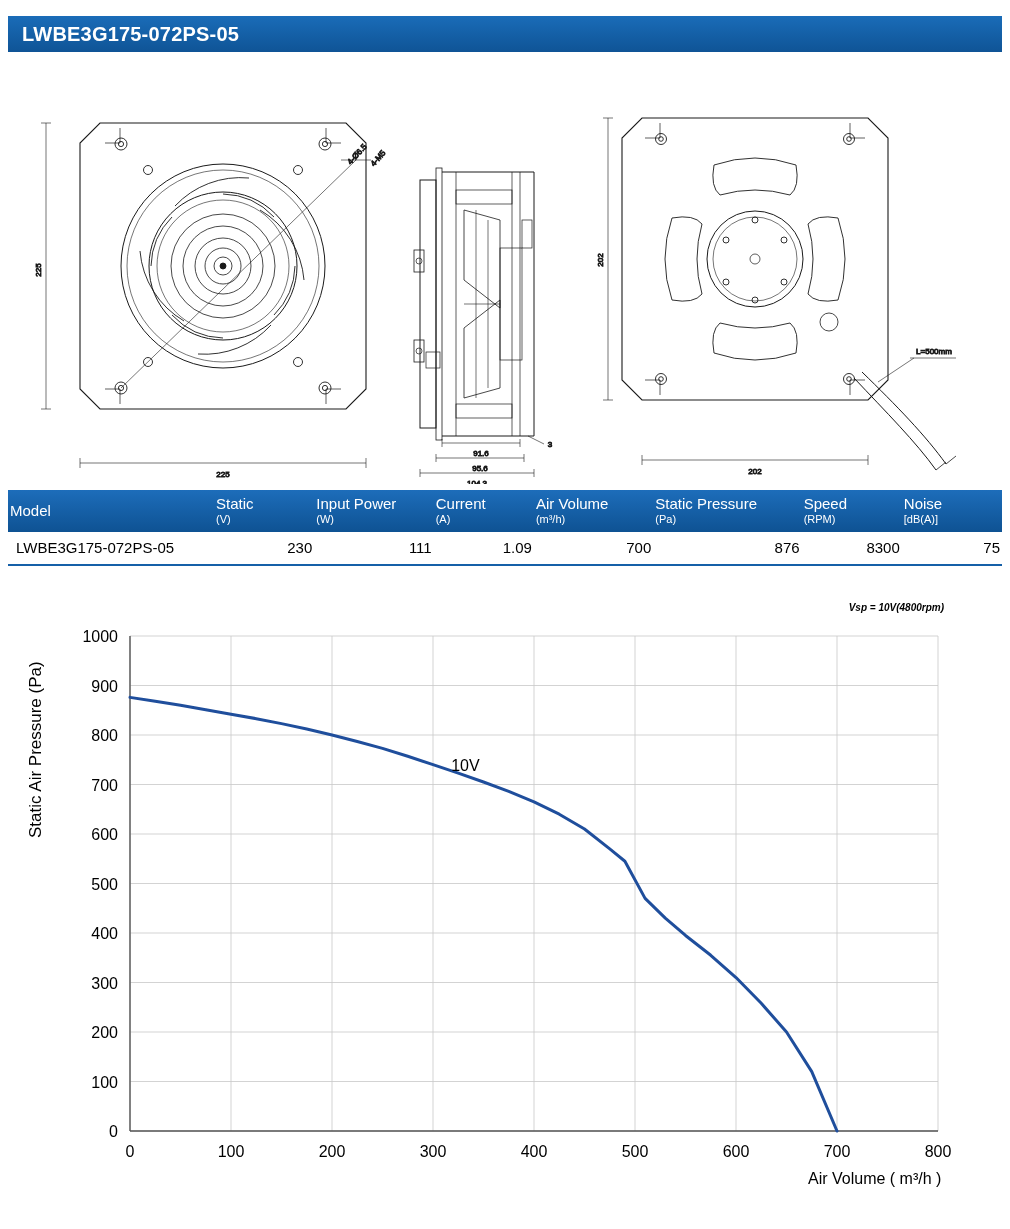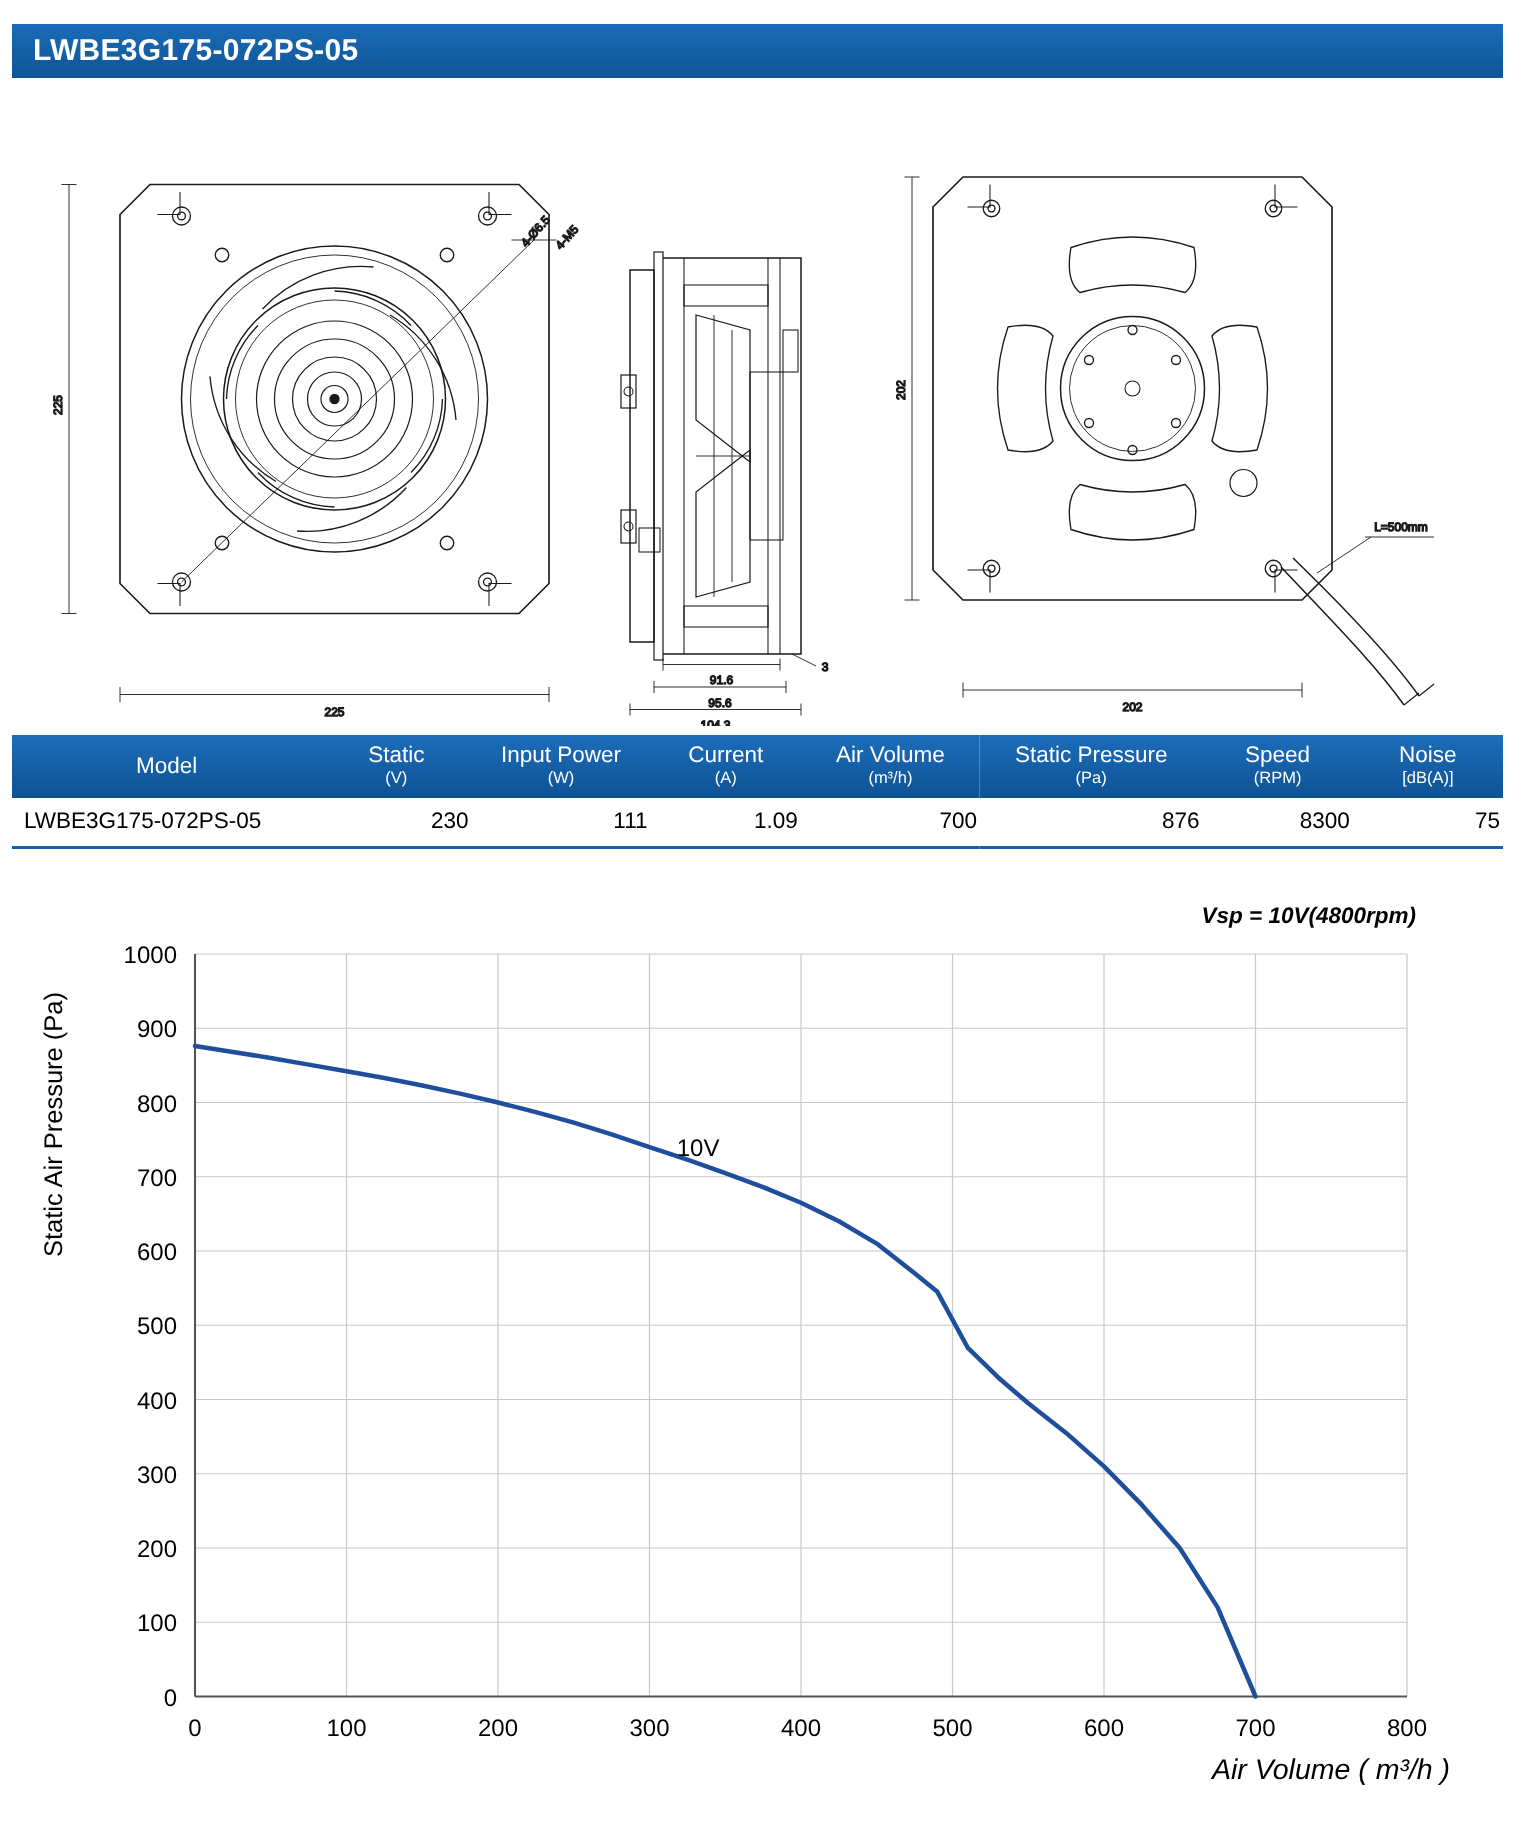--- a/index.html
+++ b/index.html
@@ -55,21 +55,21 @@
     border-collapse: collapse;
     table-layout: fixed;
   }
   .spec-table thead th {
     background: #1560a8;
     background: linear-gradient(to bottom, #1d6dba 0%, #0e5293 100%);
     color: #ffffff;
     font-size: 15px;
     font-weight: normal;
     padding: 5px 2px 6px 2px;
-    text-align: center;
+    text-align: left;
     line-height: 1.15;
     border: none;
   }
   .spec-table thead th .unit {
     display: block;
     font-size: 11px;
     font-weight: normal;
     margin-top: 1px;
   }
   .spec-table tbody td {
@@ -90,39 +90,38 @@
     left: 8px;
     top: 588px;
     width: 994px;
     height: 625px;
   }
   .chart-wrap svg { display: block; }
   .vsp-note {
     position: absolute;
     right: 58px;
     top: 14px;
-    font-size: 15px;
+    font-size: 10px;
     font-style: italic;
     font-weight: bold;
   }
   .ylabel {
     position: absolute;
     left: 18px;
     top: 250px;
     transform: rotate(-90deg);
     transform-origin: left top;
     font-size: 17px;
     white-space: nowrap;
   }
   .xlabel {
     position: absolute;
     left: 800px;
     top: 582px;
-    font-size: 19px;
-    font-style: italic;
+    font-size: 16px;
     white-space: nowrap;
   }
   .dim-text {
     font-family: "Liberation Sans", sans-serif;
     font-size: 8px;
     fill: #000;
   }
 </style>
 </head>
 <body>

